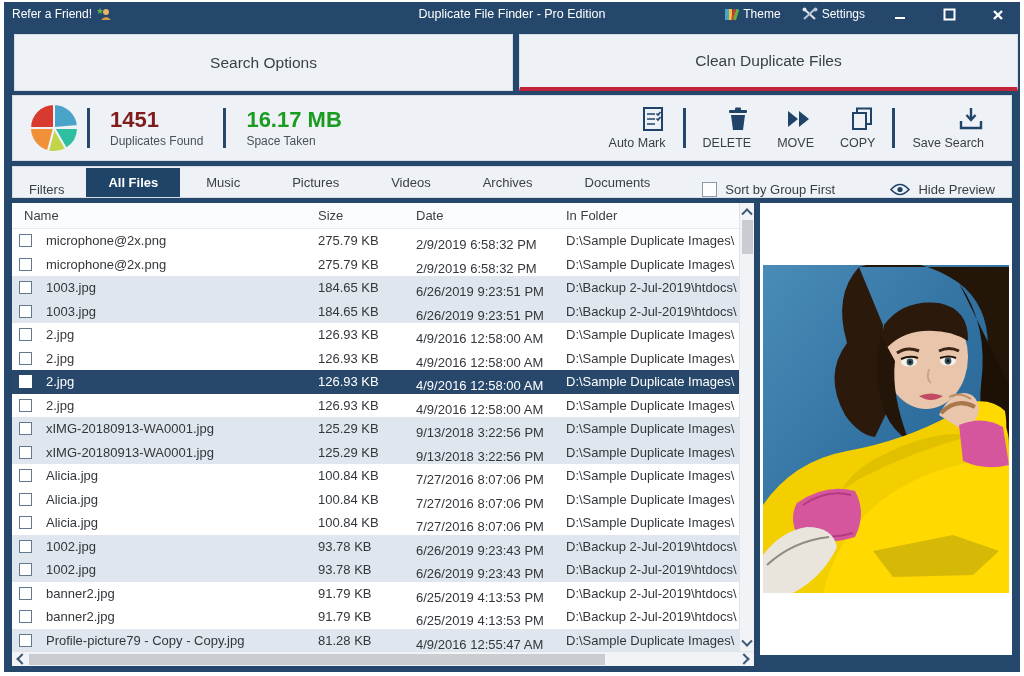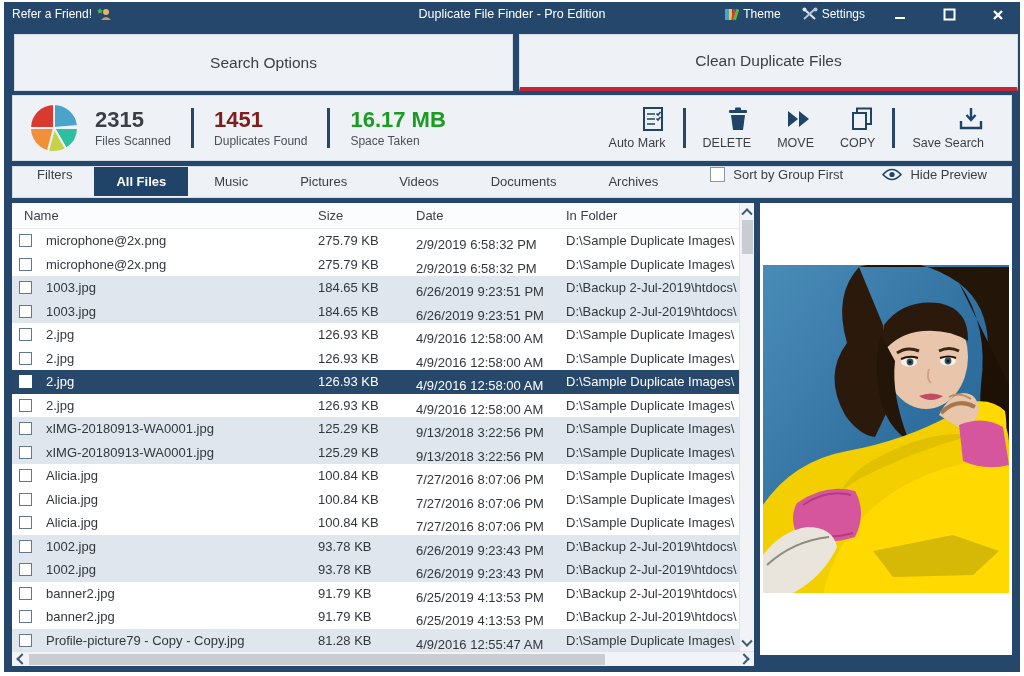--- a/index.html
+++ b/index.html
@@ -44,21 +44,21 @@
   .stat-num.green { color:#1a9c20; }
   .stat-label { font-size:12px; color:#4a5058; margin-top:2px; }
   .vdiv { width:3px; height:40px; background:#24476b; margin:0 6px; }
   .actions { margin-left:auto; display:flex; align-items:center; }
   .action { display:flex; flex-direction:column; align-items:flex-end; gap:4px; margin:0 13px; cursor:pointer; }
   .action-label { font-size:12.5px; color:#3a3f45; white-space:nowrap; }
   .adiv { width:3px; height:40px; background:#24476b; margin:0 4px; }
   
   .filterbar {
     margin:5px 8px 0 8px; height:32px; background:#eef1f6; border:1px solid #d7dde6;
-    display:flex; align-items:flex-start; font-size:13px; color:#3a3f45; padding:0 24px;
+    display:flex; align-items:flex-end; font-size:13px; color:#3a3f45; padding:0 16px;
   }
   .filters-label { margin-right:22px; }
   .ftab { padding:7px 26px; cursor:pointer; }
   .ftab.active { background:#1f4468; color:#fff; font-weight:bold; padding:7px 22px; }
   .sortwrap { display:flex; align-items:center; gap:8px; margin-left:26px; cursor:pointer; }
   .cb { width:15px; height:15px; border:1px solid #8b98a7; background:#fdfdfd; }
   .hidepreview { margin-left:auto; display:flex; align-items:center; gap:8px; cursor:pointer; }
   
   .main { display:flex; margin:5px 8px 0 8px; height:465px; }
   .table-wrap { width:748px; height:463px; background:#fff; display:flex; flex-direction:column; position:relative; }
@@ -158,24 +158,20 @@
   </div>
 
   <div class="statsbar">
     <svg class="pie" width="54" height="54" viewBox="0 0 54 54">
       <path d="M27,27 L27,3 A24,24 0 0 1 50.9,24.9 Z" fill="#4aa3c8" stroke="#eef1f6" stroke-width="2"></path>
       <path d="M27,27 L51,27 A24,24 0 0 1 39,47.8 Z" fill="#2dbfa0" stroke="#eef1f6" stroke-width="2"></path>
       <path d="M27,27 L39,47.8 A24,24 0 0 1 20.8,50.2 Z" fill="#c3d44a" stroke="#eef1f6" stroke-width="2"></path>
       <path d="M27,27 L20.8,50.2 A24,24 0 0 1 3,27 Z" fill="#f0913a" stroke="#eef1f6" stroke-width="2"></path>
       <path d="M27,27 L3,27 A24,24 0 0 1 27,3 Z" fill="#d93a30" stroke="#eef1f6" stroke-width="2"></path>
     </svg>
-    <div class="stat">
-      <span class="stat-num">2315</span>
-      <span class="stat-label">Files Scanned</span>
-    </div>
     <div class="vdiv"></div>
     <div class="stat">
       <span class="stat-num red">1451</span>
       <span class="stat-label">Duplicates Found</span>
     </div>
     <div class="vdiv"></div>
     <div class="stat">
       <span class="stat-num green">16.17 MB</span>
       <span class="stat-label">Space Taken</span>
     </div>
@@ -222,22 +218,22 @@
       </div>
     </div>
   </div>
 
   <div class="filterbar">
     <span class="filters-label">Filters</span>
     <div class="ftab active"><span>All Files</span></div>
     <div class="ftab"><span>Music</span></div>
     <div class="ftab"><span>Pictures</span></div>
     <div class="ftab"><span>Videos</span></div>
+    <div class="ftab"><span>Archives</span></div>
     <div class="ftab"><span>Documents</span></div>
-    <div class="ftab"><span>Archives</span></div>
     <div class="sortwrap">
       <div class="cb"></div>
       <span>Sort by Group First</span>
     </div>
     <div class="hidepreview">
       <svg width="20" height="13" viewBox="0 0 20 13">
         <path d="M1 6.5 Q10 -3.5 19 6.5 Q10 16.5 1 6.5 Z" fill="none" stroke="#1f4468" stroke-width="1.6"></path>
         <circle cx="10" cy="6.5" r="2.6" fill="#1f4468"></circle>
       </svg>
       <span>Hide Preview</span>

